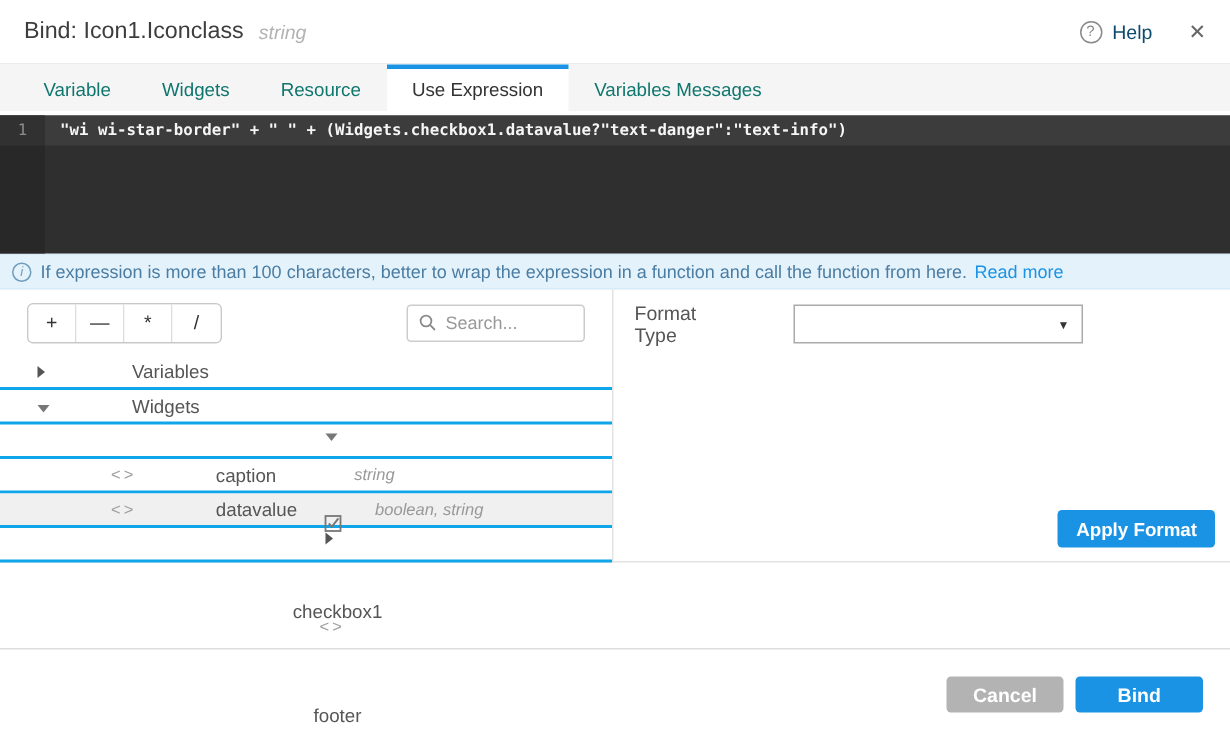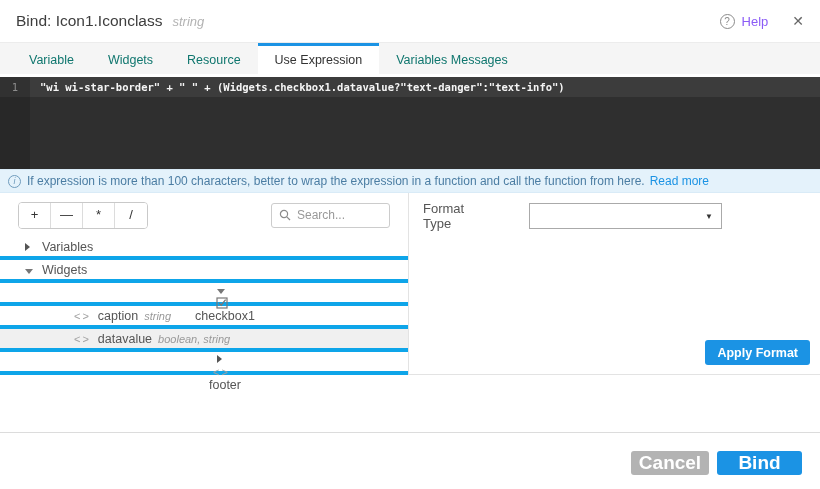--- a/index.html
+++ b/index.html
@@ -9,21 +9,21 @@
   .dialog { position:relative; width:820px; height:489px; background:#fff; overflow:hidden; }
 
   
   .header { height:43px; display:flex; align-items:center; padding:12px 16px; border-bottom:1px solid #ececec; background:#fff; }
   .title { font-size:15.5px; color:#3d3d3d; }
   .type-hint-title { font-size:13px; font-style:italic; color:#b3b3b3; margin-left:10px; }
   .header-right { margin-left:auto; display:flex; align-items:center; }
   .help-wrap { display:flex; align-items:center; cursor:pointer; }
   .help-circle { width:15px; height:15px; border:1px solid #8a8a8a; border-radius:50%; color:#8a8a8a;
                  font-size:10px; line-height:13px; text-align:center; display:inline-block; }
-  .help-label { font-size:13px; color:#8b5cf6; margin-left:7px; }
+  .help-label { font-size:13px; color:#0c4a6e; margin-left:7px; }
   .close-x { font-size:14px; color:#666; margin-left:24px; cursor:pointer; }
 
   
   .tabs { height:31px; background:#f5f5f5; display:flex; padding-left:12px; }
   .tab { display:flex; align-items:center; padding:0 17px; font-size:12.5px; color:#0f766e; cursor:pointer; border-top:3px solid transparent; }
   .tab.active { background:#fff; border-top:3px solid var(--accent,#1b93e4); color:#333; }
 
   
   .editor { position:relative; height:92px; background:#2f2f2f; font-family:"DejaVu Sans Mono", monospace; cursor:text; }
   .gutter { position:absolute; left:0; top:0; bottom:0; width:30px; background:#282828; }
@@ -50,21 +50,21 @@
             border-right:1px solid #dcdcdc; cursor:pointer; background:#fff; }
   .op-btn:last-child { border-right:none; }
   .search-box { width:119px; height:25px; border:1px solid #ccc; border-radius:3px; display:flex; align-items:center;
                 padding:0 7px; background:#fff;justify-content:center; }
   .search-box svg { flex:none; }
   .search-input { border:none; outline:none; width:100%; margin-left:6px; font-size:12px; color:#555;
                   font-family:"Liberation Sans", sans-serif; background:transparent; }
   .search-input::placeholder { color:#999; }
 
   
-  .tree-row { height:23px; display:flex; align-items:center; border-bottom:4px solid #0ea5e9; font-size:12.5px; color:#555; cursor:pointer; }
+  .tree-row { height:23px; display:flex; align-items:center; border-bottom:2px solid #0ea5e9; font-size:12.5px; color:#555; cursor:pointer;gap:46px; }
   .tree-row.selected { background:#f0f0f0; }
   .ind-1 { padding-left:25px; }
   .ind-2 { padding-left:42px;flex-direction:column; }
   .ind-3 { padding-left:74px; }
   .tgl { width:10px; margin-right:7px; display:inline-block; }
   .tri-right { width:0; height:0; border-left:5px solid #555; border-top:4px solid transparent; border-bottom:4px solid transparent; display:inline-block; }
   .tri-down { width:0; height:0; border-top:5px solid #777; border-left:4px solid transparent; border-right:4px solid transparent; display:inline-block; }
   .cb-icon { margin-right:6px; display:inline-flex; }
   .code-glyph { font-size:11px; color:#a0a0a0; letter-spacing:2px; margin-right:7px; white-space:pre; }
   .tree-type { font-size:11px; font-style:italic; color:#999; margin-left:6px; }
@@ -77,21 +77,21 @@
   .select .sel-val { font-size:12px; color:#444; }
   .select .arrow { font-size:8px; color:#333; }
   .apply-btn { position:absolute; right:10px; bottom:9px; height:25px; padding:0 12px; background:var(--accent,#1b93e4);
                color:#fff; font-size:12.5px; font-weight:bold; border:none; border-radius:3px; cursor:pointer;
                font-family:"Liberation Sans", sans-serif; }
 
   
   .bottom { position:relative; height:117px; }
   .footer-sep { position:absolute; top:57px; left:0; right:0; border-top:1px solid #dcdcdc; }
   .footer-btns { position:absolute; top:76px; right:18px; display:flex; }
-  .btn { height:24px; border:none; border-radius:3px; color:#fff; font-size:19px; font-weight:bold;
+  .btn { height:24px; border:none; border-radius:3px; color:#fff; font-size:13px; font-weight:bold;
          cursor:pointer; font-family:"Liberation Sans", sans-serif; }
   .btn-cancel { width:78px; background:#b3b3b3; }
   .btn-bind { width:85px; background:var(--accent,#1b93e4); margin-left:8px; }
 </style>
 </head>
 <body>
 
 <div class="dialog">
 
   <div class="header">

